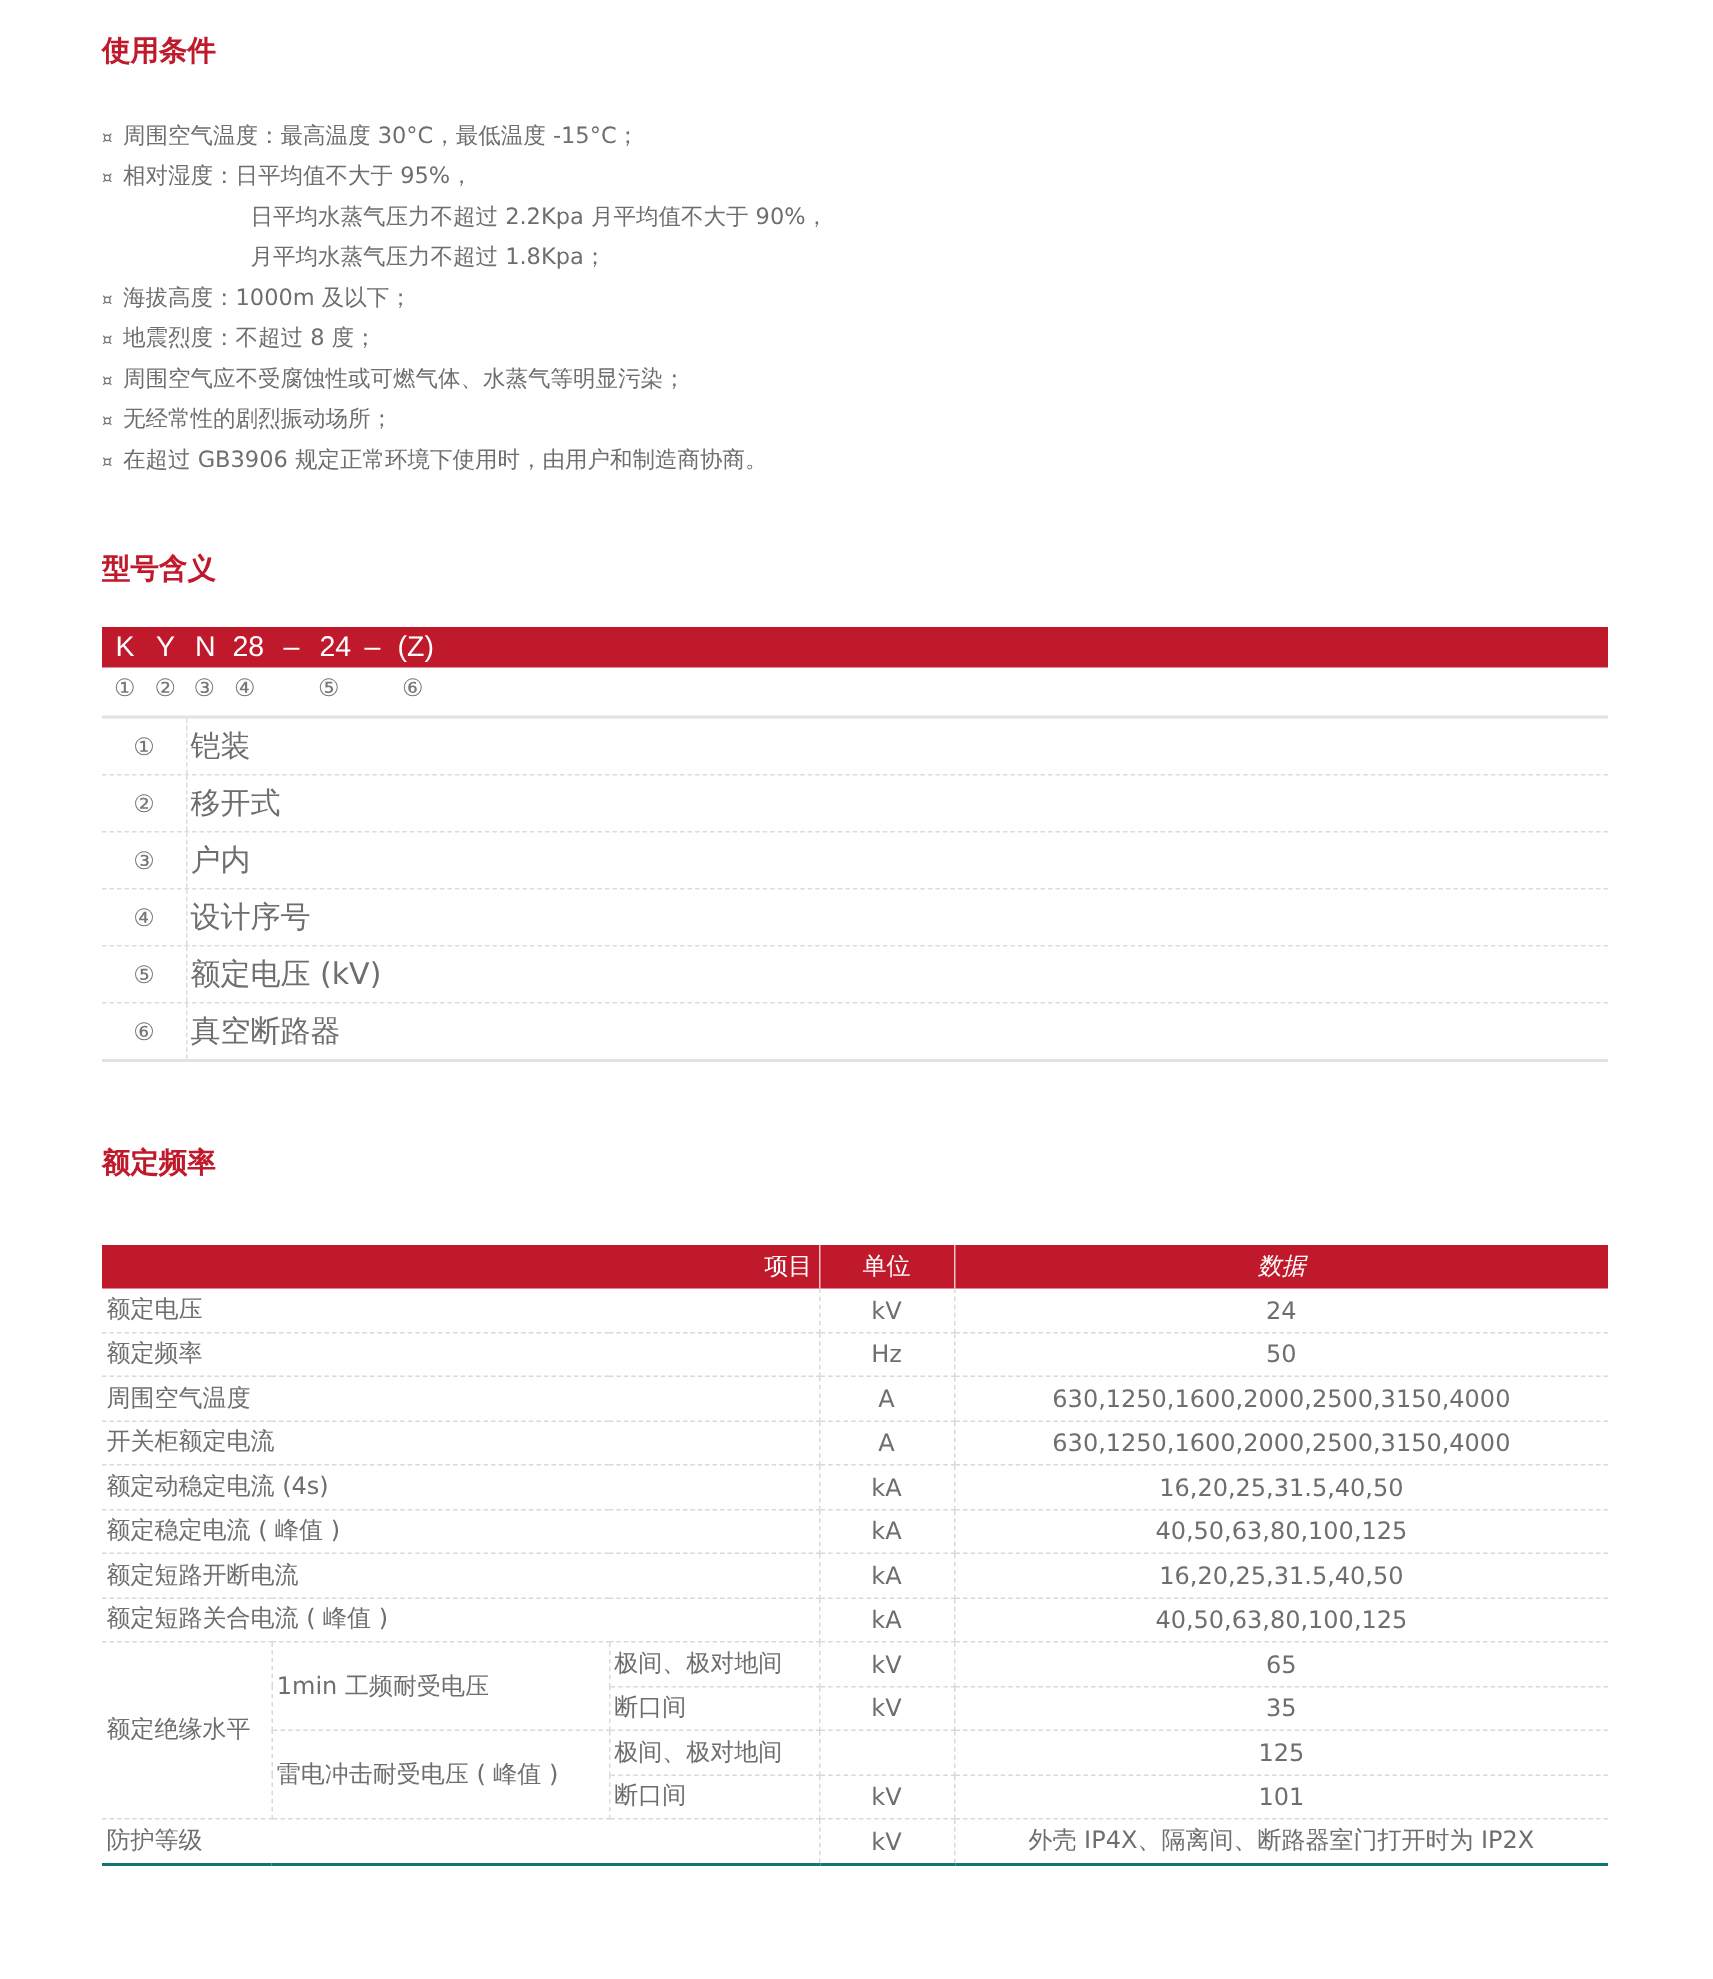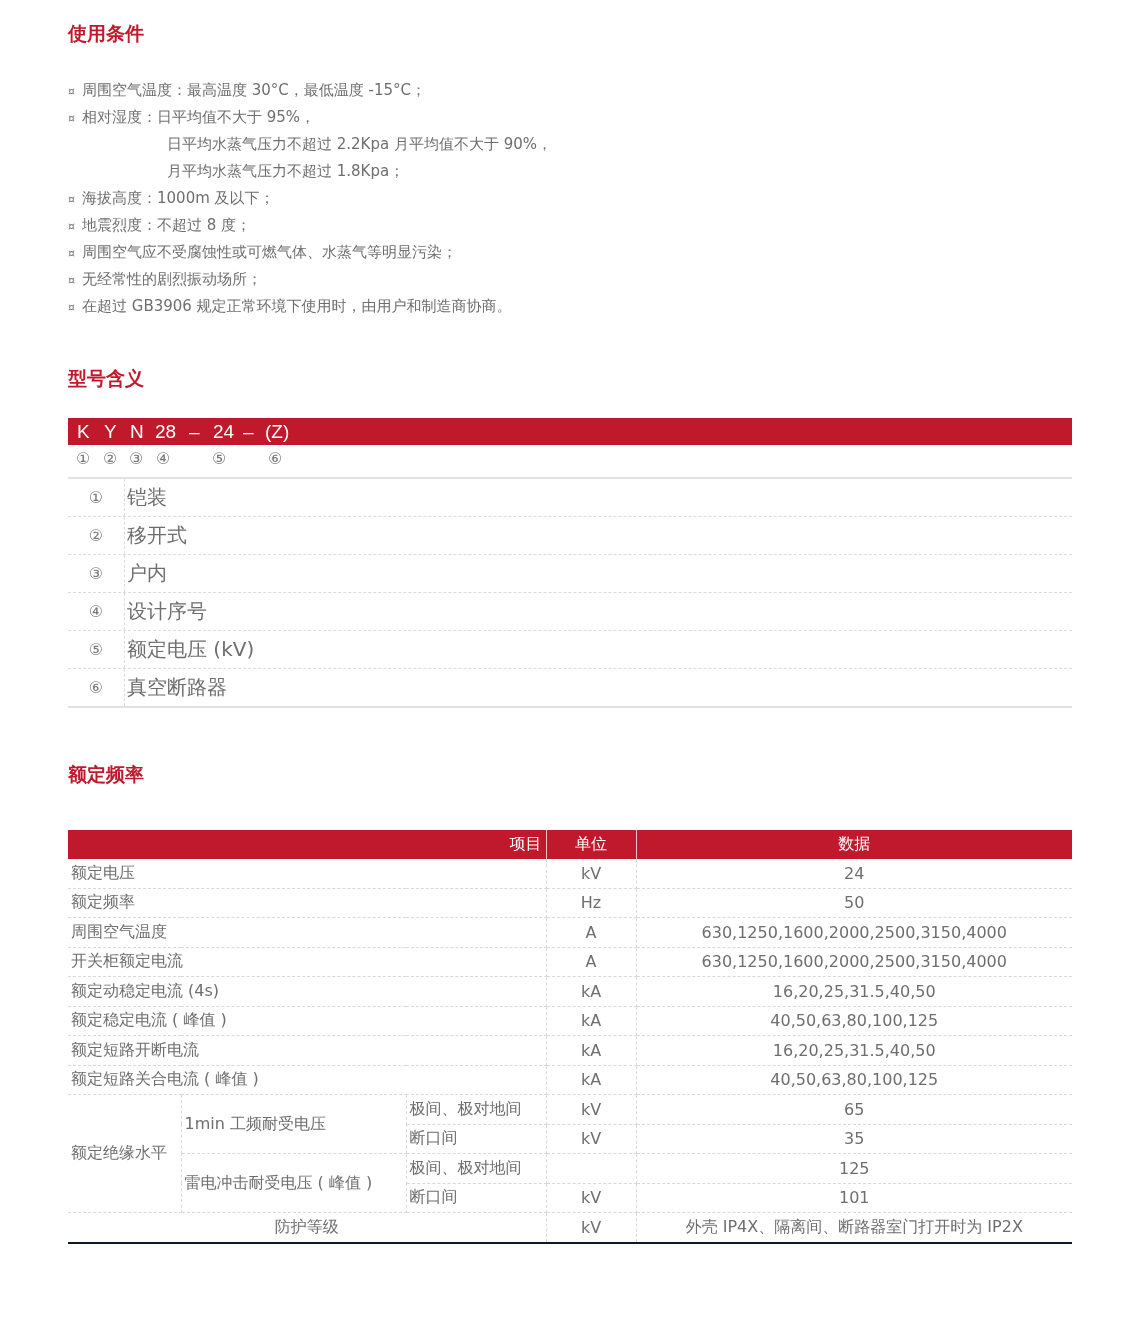--- a/index.html
+++ b/index.html
@@ -34,27 +34,27 @@
 
   table.spec {
     position: absolute; left: 68px; top: 830px; width: 1004px;
     border-collapse: collapse; font-size: 16px; color: #6e6e6e;
     table-layout: fixed;
   }
   table.spec th {
     background: #c0192b; color: #ffffff; font-weight: normal; height: 29px; padding: 0 4px;
     border-right: 1px solid #f2c5c9; font-size: 16px;
   }
-  table.spec th:last-child { border-right: none; }
+  table.spec th:last-child { border-right: none; font-style: italic; }
   table.spec td {
     height: 28.5px; padding: 0 3px; border-bottom: 1px dashed #d9d9d9; border-right: 1px dashed #d9d9d9;
     white-space: nowrap;
   }
   table.spec td:last-child { border-right: none; }
-  table.spec tr.last td { border-bottom: 2px solid #0f172a; text-align: center; }
+  table.spec tr.last td { border-bottom: 2px solid #0f766e; }
   .c { text-align: center; }
   .l { text-align: right; }
 </style>
 </head>
 <body>
 
 <div class="section-title" style="top:21px;">使用条件</div>
 <div class="cond-list">
   <div class="cond-line"><span class="bullet">¤</span><span>周围空气温度：最高温度 30°C，最低温度 -15°C；</span></div>
   <div class="cond-line"><span class="bullet">¤</span><span>相对湿度：日平均值不大于 95%，</span></div>

